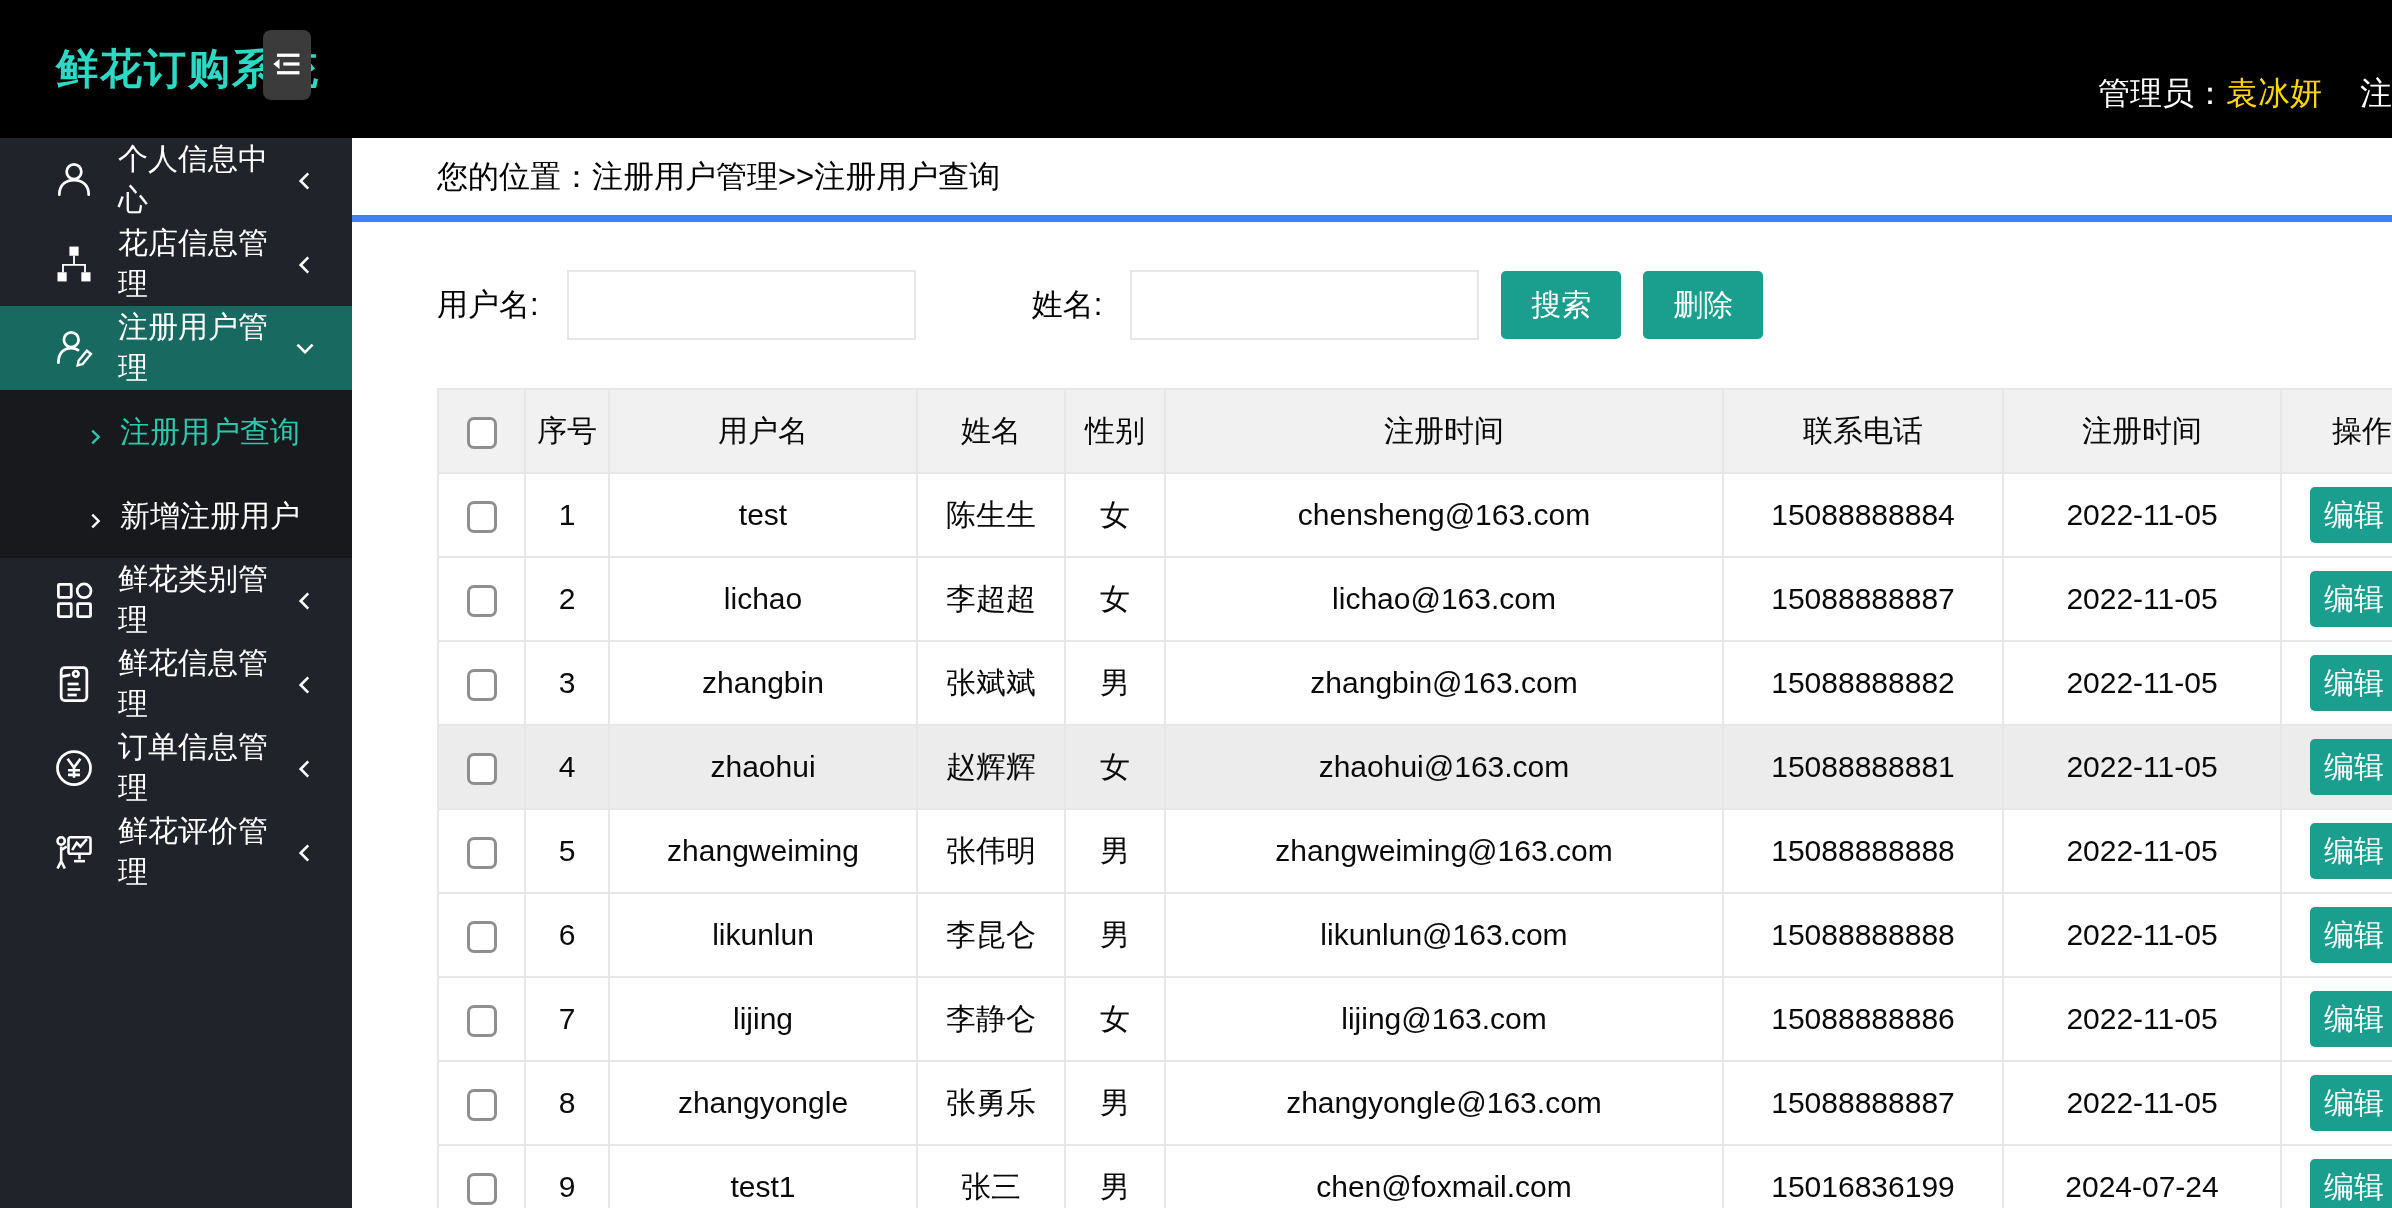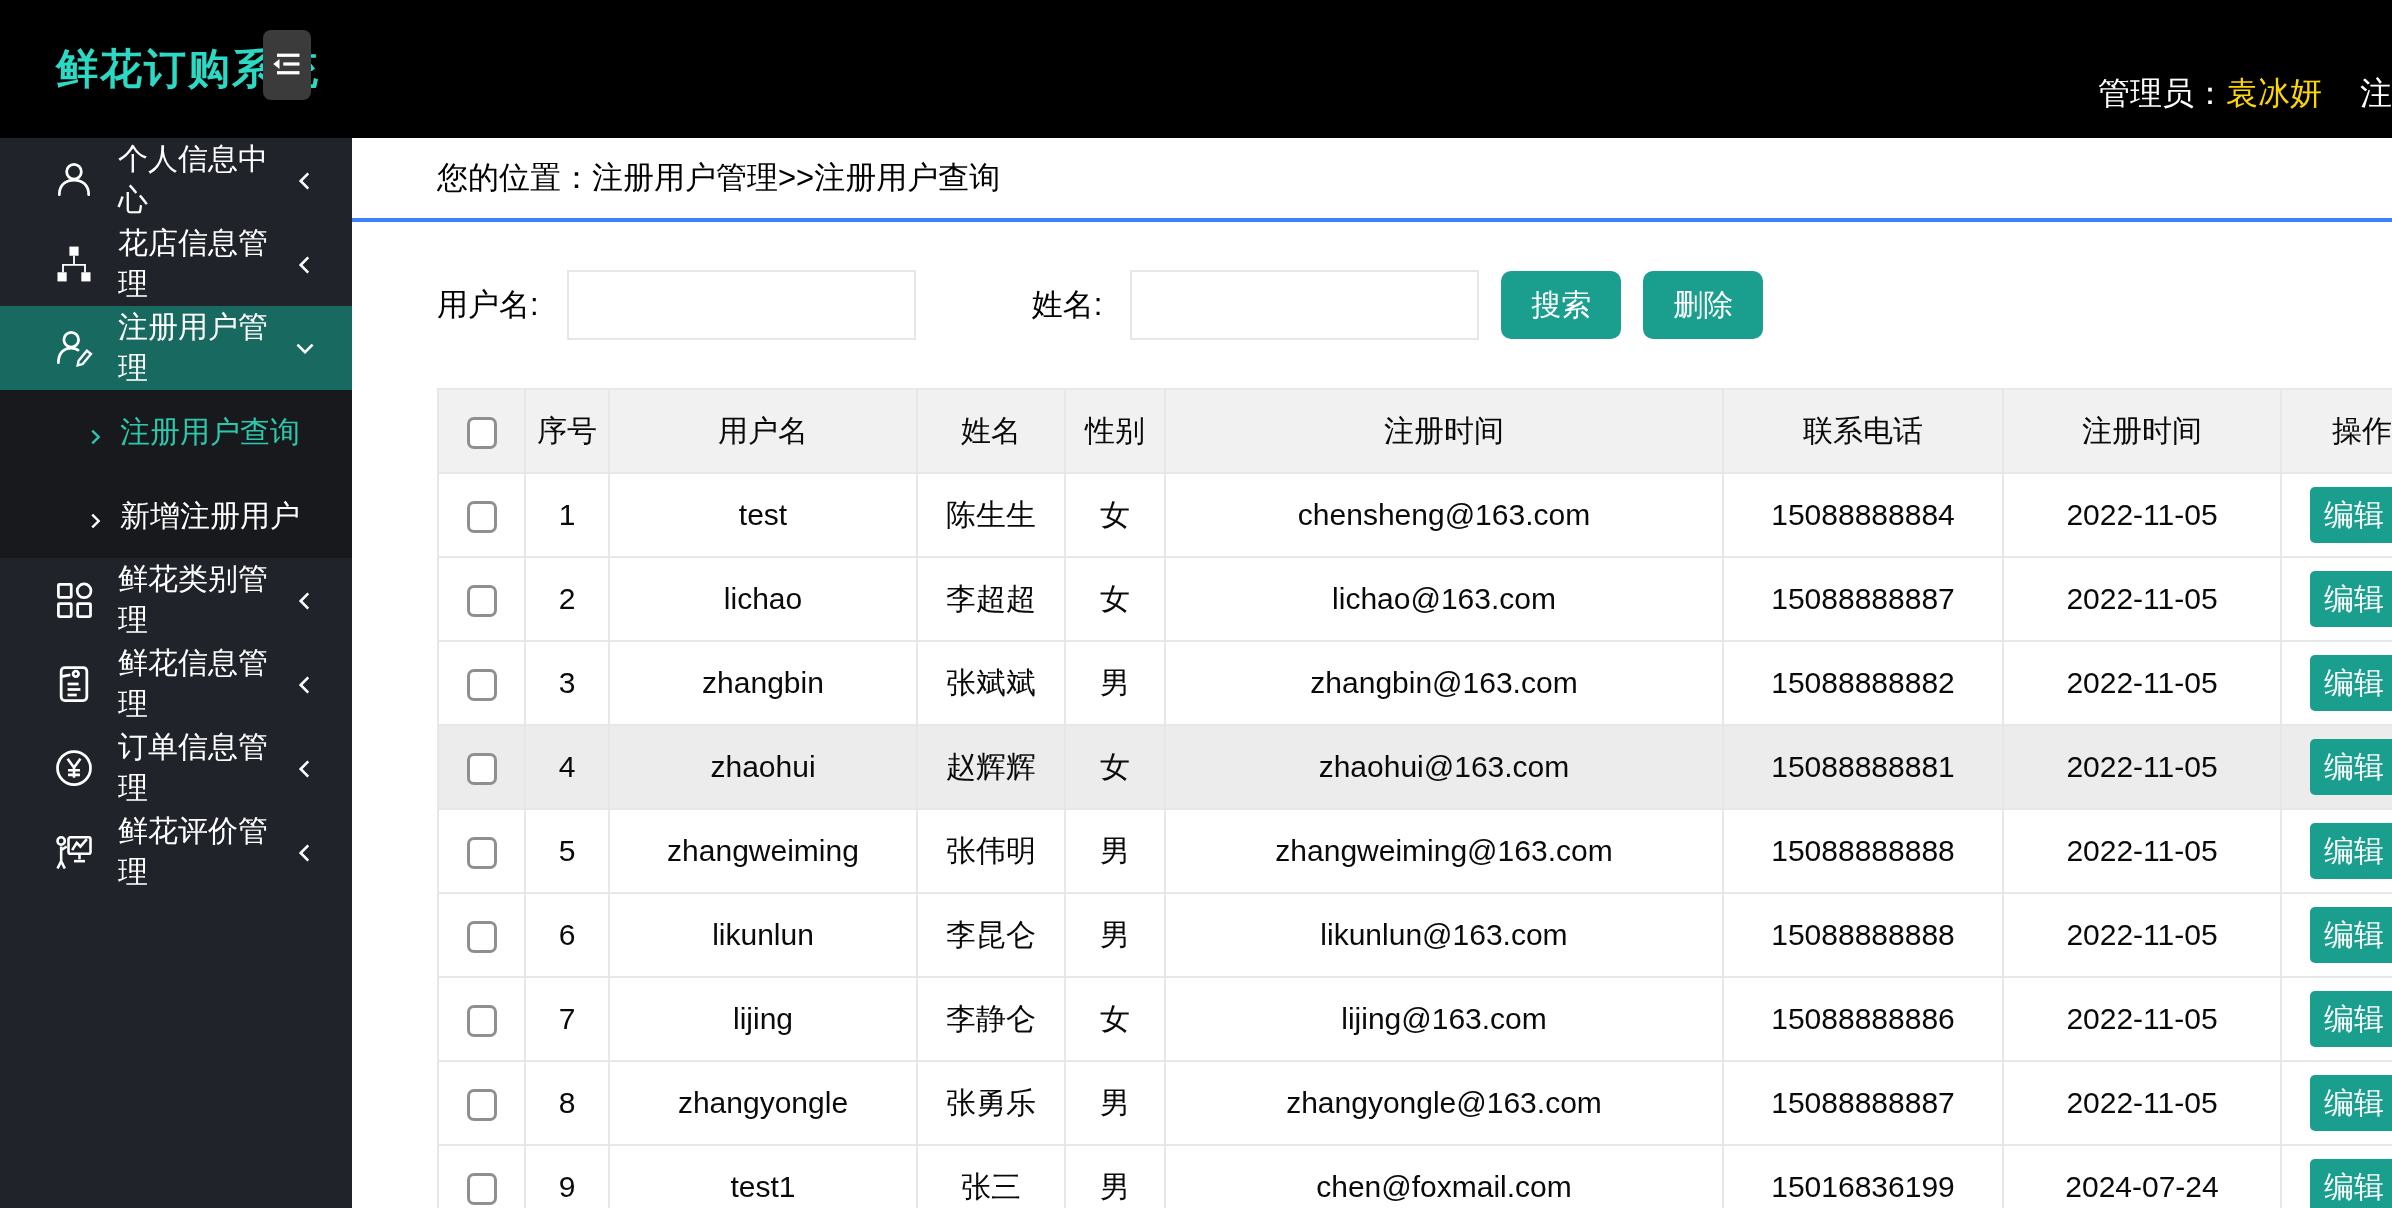--- a/index.html
+++ b/index.html
@@ -25,29 +25,29 @@
   .nav-item .nicon { width:44px; height:44px; margin-right:22px; flex:0 0 44px; display:flex; align-items:center; }
   .nav-item .chev { margin-left:auto; width:26px; height:26px; }
   .submenu { background:#17191d; }
   .sub-item { height:84px; display:flex; align-items:center; padding-left:84px; color:#fff; font-size:30px; cursor:pointer; }
   .sub-item .sarrow { width:22px; height:22px; margin-right:14px; }
   .sub-item.active { color:#2cc7ac; }
 
   
   .content { position:absolute; left:352px; top:138px; width:2040px; height:1070px; background:#fff; overflow:hidden; }
   .breadcrumb-bar { height:84px; display:flex; align-items:center; padding-left:85px;
-          border-bottom:4px solid #3b82f6; font-size:31px; color:#000; }
+          border-bottom:7px solid #3b82f6; font-size:31px; color:#000; }
 
   .search-row { margin:48px 0 0 85px; display:flex; align-items:center; height:70px; }
   .search-row label { font-size:31px; color:#000; }
   .inp { width:349px; height:70px; border:2px solid #e7e7e7; background:#fff; margin-left:28px;
           font-size:28px; padding:0 16px; outline:none; }
   .lbl2 { margin-left:116px; }
   .btn { height:68px; padding:0 30px; margin-left:22px; background:#1a9e8e; color:#fff; border:none;
-          border-radius:10px; font-size:30px; cursor:pointer; font-family:inherit; }
+          border-radius:5px; font-size:30px; cursor:pointer; font-family:inherit; }
   .btn.search { margin-left:22px; }
 
   
   table { table-layout:fixed; width:2005px; border-collapse:collapse; margin:48px 0 0 85px; }
   th, td { border:2px solid #e7e7e7; text-align:center; font-size:30px; color:#0a0a0a; height:84px;
           overflow:hidden; white-space:nowrap; font-weight:400; }
   thead th { background:#f1f1f1; }
   tbody tr { background:#fff; }
   tbody tr.hovered { background:#ececec; }
   .ckbox { display:inline-block; width:30px; height:32px; border:3px solid #8f8f8f; border-radius:7px;

